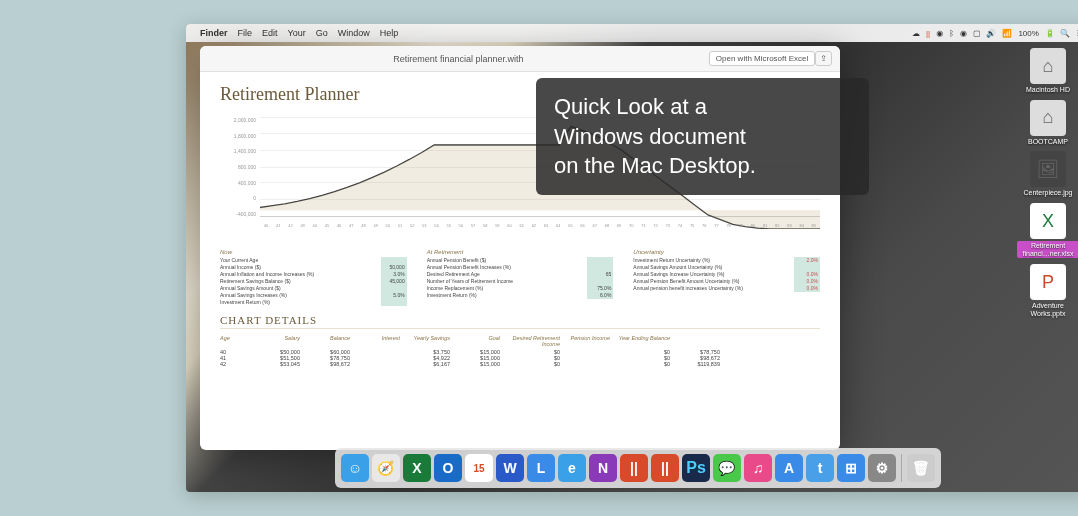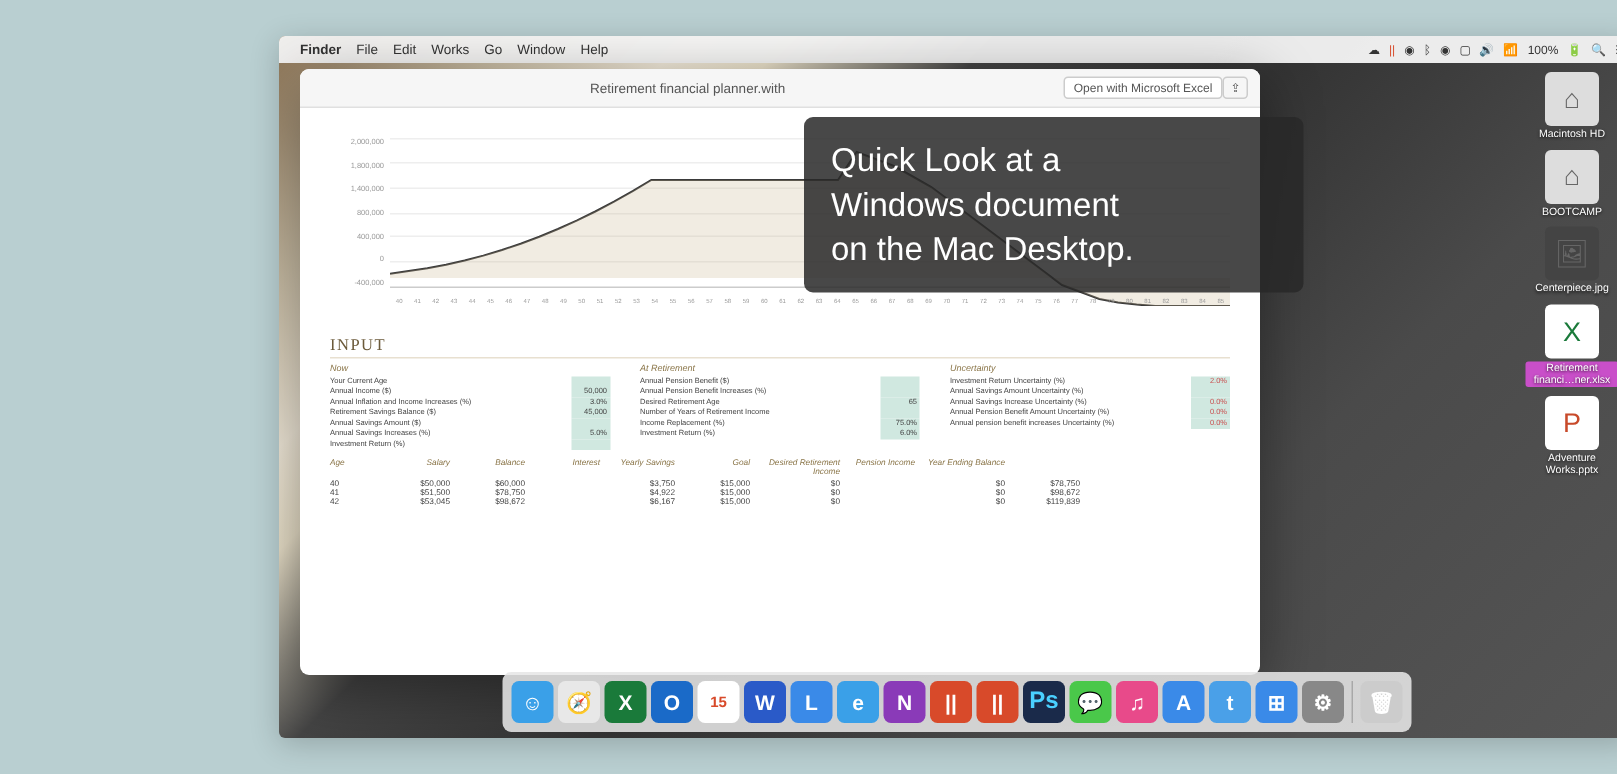--- a/index.html
+++ b/index.html
@@ -59,21 +59,21 @@
 </head>
 <body>
 
 <div class="screen">
 
   <div class="menubar">
     <span class="apple"></span>
     <span class="app">Finder</span>
     <span class="item">File</span>
     <span class="item">Edit</span>
-    <span class="item">Works</span>
+    <span class="item">Your</span>
     <span class="item">Go</span>
     <span class="item">Window</span>
     <span class="item">Help</span>
     <div class="right">
       <span>☁</span>
       <span style="color:#d84a2a">||</span>
       <span>◉</span>
       <span>ᛒ</span>
       <span>◉</span>
       <span>▢</span>
@@ -109,20 +109,21 @@
     </div>
   </div>
 
   <div class="quicklook">
     <div class="ql-header">
       <div class="title">Retirement financial planner.with</div>
       <div class="open-btn">Open with Microsoft Excel</div>
       <div class="share">⇪</div>
     </div>
     <div class="ql-body">
+      <h1>Retirement Planner</h1>
 
       <div class="chart-area">
         <div class="chart-yaxis">
           <div>2,000,000</div>
           <div>1,800,000</div>
           <div>1,400,000</div>
           <div>800,000</div>
           <div>400,000</div>
           <div>0</div>
           <div>-400,000</div>
@@ -182,21 +183,20 @@
             <span>79</span>
             <span>80</span>
             <span>81</span>
             <span>82</span>
             <span>83</span>
             <span>84</span>
             <span>85</span>
           </div>
       </div>
 
-      <div class="section-h">INPUT</div>
       <div class="input-cols">
         <div class="input-col">
           <div class="col-h">Now</div>
           <div id="col-now">
               <div class="input-row">
                 <span>Your Current Age</span>
                 <span class="v"></span>
               </div>
               <div class="input-row">
                 <span>Annual Income ($)</span>
@@ -273,20 +273,21 @@
                 <span class="v">0.0%</span>
               </div>
               <div class="input-row">
                 <span>Annual pension benefit increases Uncertainty (%)</span>
                 <span class="v">0.0%</span>
               </div>
             </div>
         </div>
       </div>
 
+      <div class="section-h">CHART DETAILS</div>
       <div class="chart-details">
         <div class="cd-header" id="cd-header">
             <div class="cd-c1">Age</div>
             <div class="cd-c2">Salary</div>
             <div class="cd-c3">Balance</div>
             <div class="cd-c4">Interest</div>
             <div class="cd-c5">Yearly Savings</div>
             <div class="cd-c6">Goal</div>
             <div class="cd-c7">Desired Retirement Income</div>
             <div class="cd-c8">Pension Income</div>

